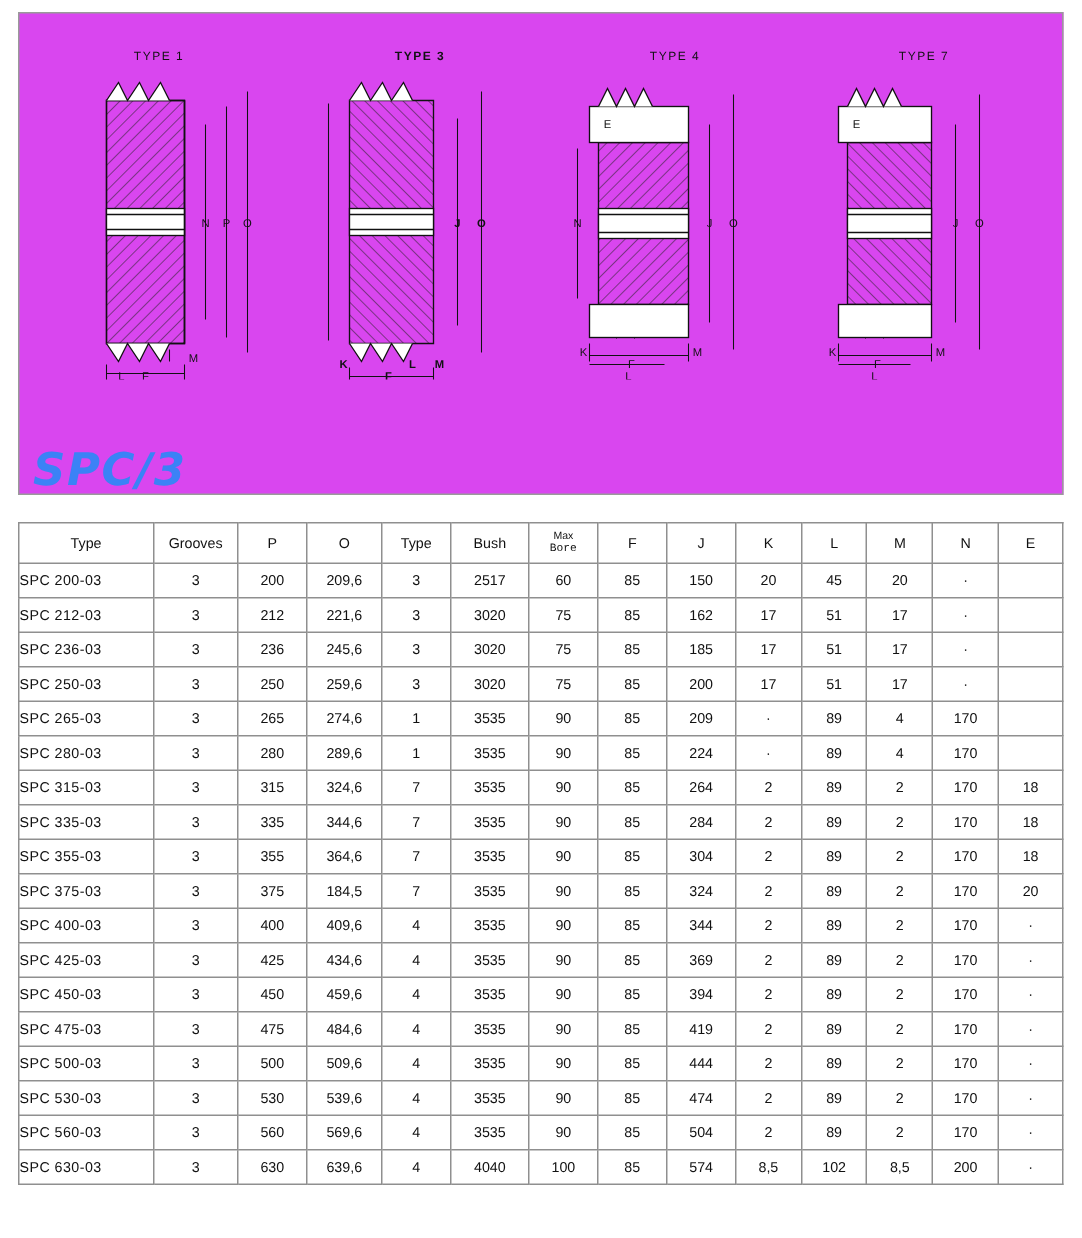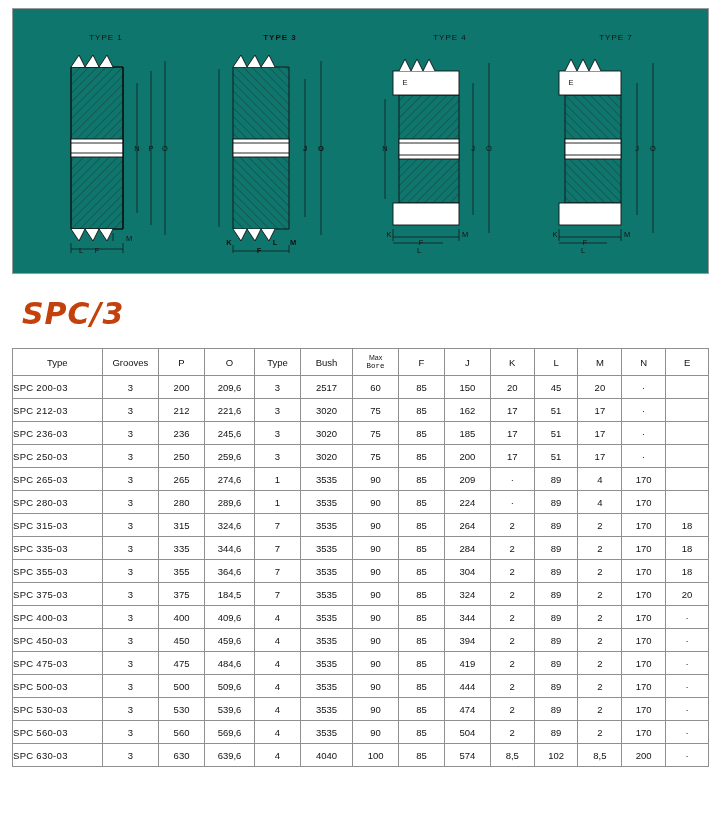--- a/index.html
+++ b/index.html
@@ -15,23 +15,23 @@
     position: relative;
     overflow: hidden;
   }
 
   
   .diagram-panel {
     position: absolute;
     left: 12px;
     top: 8px;
     width: 697px;
-    height: 266px;
+    height: 322px;
     border: 1px solid #9a9a9a;
-    background: #0f766e;
+    background: #d946ef;
     box-sizing: border-box;
   }
   .pulley-cell {
     position: absolute;
     top: 0;
     width: 174px;
     height: 248px;
   }
   .pulley-cell .cell-title {
     position: absolute;
@@ -52,21 +52,21 @@
   
   .series-title {
     position: absolute;
     left: 22px;
     top: 296px;
     font-family: "DejaVu Sans", sans-serif;
     font-size: 30px;
     font-style: italic;
     font-weight: bold;
     letter-spacing: 1px;
-    color: #c2410c;
+    color: #3b82f6;
   }
 
   
   .table-wrap {
     position: absolute;
     left: 12px;
     top: 348px;
     width: 697px;
   }
   table.spec {
@@ -450,20 +450,36 @@
           <td>90</td>
           <td>85</td>
           <td>344</td>
           <td>2</td>
           <td>89</td>
           <td>2</td>
           <td>170</td>
           <td>·</td>
         </tr>
         <tr>
+          <td class="type-col">SPC 425-03</td>
+          <td>3</td>
+          <td>425</td>
+          <td>434,6</td>
+          <td>4</td>
+          <td>3535</td>
+          <td>90</td>
+          <td>85</td>
+          <td>369</td>
+          <td>2</td>
+          <td>89</td>
+          <td>2</td>
+          <td>170</td>
+          <td>·</td>
+        </tr>
+        <tr>
           <td class="type-col">SPC 450-03</td>
           <td>3</td>
           <td>450</td>
           <td>459,6</td>
           <td>4</td>
           <td>3535</td>
           <td>90</td>
           <td>85</td>
           <td>394</td>
           <td>2</td>

